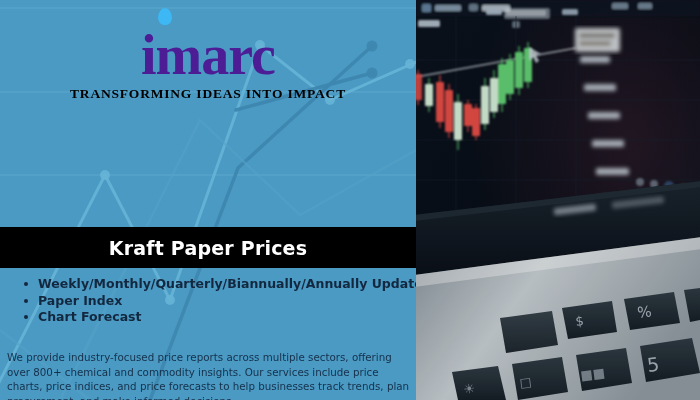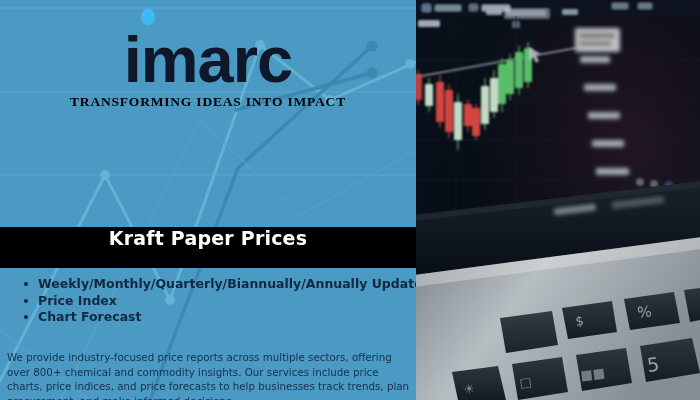--- a/index.html
+++ b/index.html
@@ -42,25 +42,25 @@
   .logo-block {
     position: absolute;
     left: 0;
     top: 30px;
     width: 416px;
     text-align: center;
   }
   .logo-wordmark {
     position: relative;
     display: inline-block;
-    font-family: Liberation Sans, sans-serif;
-    font-size: 65px;
+    font-family: Liberation Serif, serif;
+    font-size: 56px;
     line-height: 0.92;
     font-weight: 700;
-    color: #0f172a;
+    color: #4c1d95;
     letter-spacing: -1px;
     text-transform: lowercase;
   }
   .logo-dot {
     position: absolute;
     left: 17px;
     top: -22px;
     width: 14px;
     height: 17px;
     background: #3db8f5;
@@ -78,20 +78,21 @@
 
   
   .title-bar {
     position: absolute;
     left: 0;
     top: 227px;
     width: 416px;
     height: 41px;
     background: #000000;
     display: flex;
+    align-items: center;
     justify-content: center;
   }
   .title-text {
     font-family: "DejaVu Sans", sans-serif;
     color: #ffffff;
     font-size: 19px;
     font-weight: 700;
     letter-spacing: 0.2px;
   }
 
@@ -197,21 +198,21 @@
 
     <div class="title-bar">
       <span class="title-text">Kraft Paper Prices</span>
     </div>
 
     <ul class="feature-list">
       <li>
         <span>Weekly/Monthly/Quarterly/Biannually/Annually Updates</span>
       </li>
       <li>
-        <span>Price Index</span>
+        <span>Paper Index</span>
       </li>
       <li>
         <span>Chart Forecast</span>
       </li>
     </ul>
 
     <p class="description">We provide industry-focused price reports across multiple sectors, offering over 800+ chemical and commodity insights. Our services include price charts, price indices, and price forecasts to help businesses track trends, plan procurement, and make informed decisions.</p>
   </div>
 
   <div class="photo">

